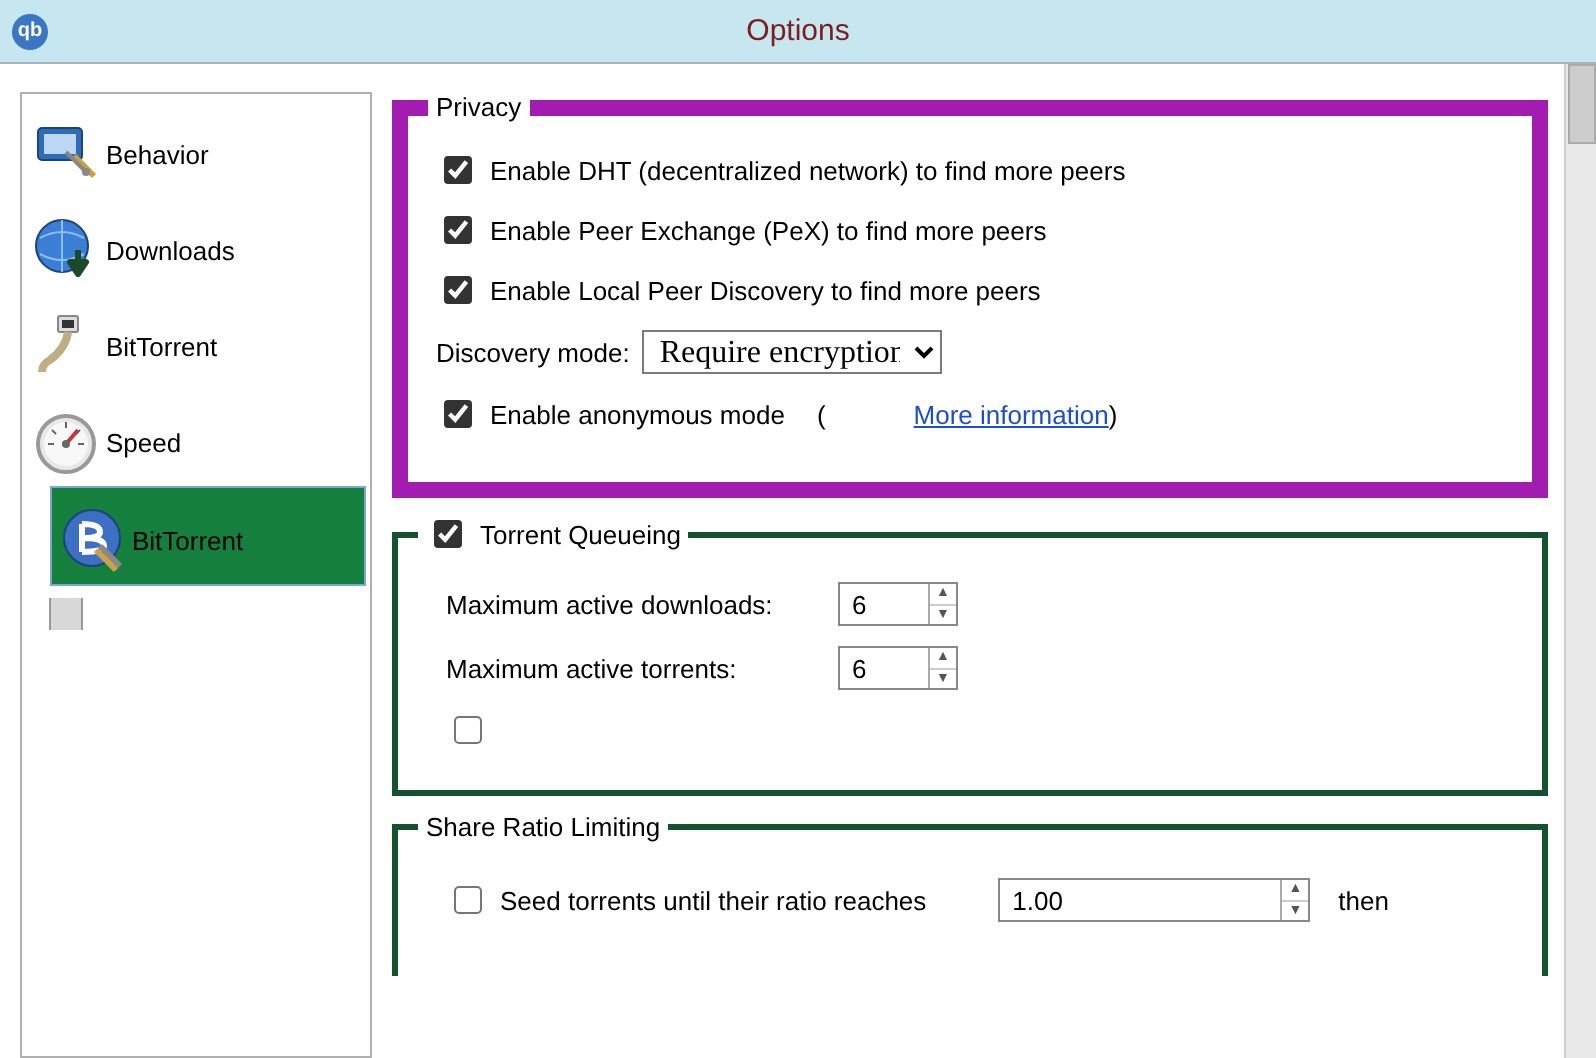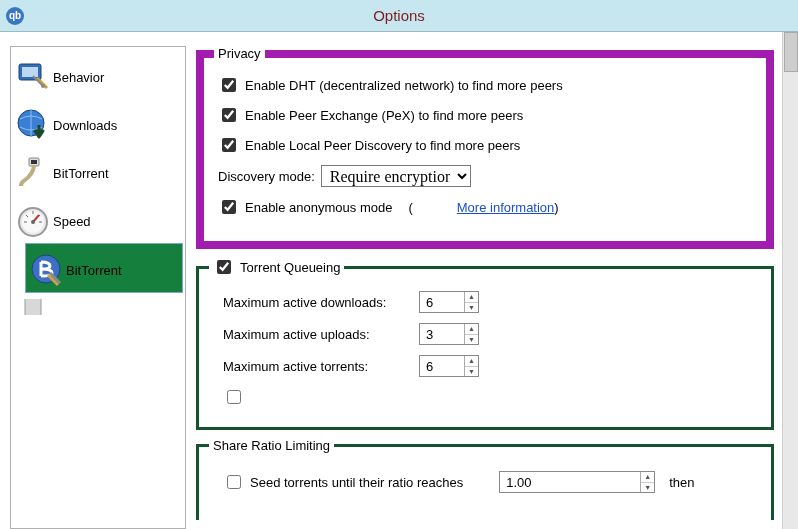--- a/index.html
+++ b/index.html
@@ -301,30 +301,20 @@
         <span class="queue-label">Maximum active downloads:</span>
         <span class="spin">
           <input value="6" style="">
           <span class="arrows">
               <div>▲</div>
               <div>▼</div>
             </span>
         </span>
       </div>
       <div class="row indent">
-        <span class="queue-label">Maximum active uploads:</span>
-        <span class="spin">
-          <input value="3" style="">
-          <span class="arrows">
-              <div>▲</div>
-              <div>▼</div>
-            </span>
-        </span>
-      </div>
-      <div class="row indent">
         <span class="queue-label">Maximum active torrents:</span>
         <span class="spin">
           <input value="6" style="">
           <span class="arrows">
               <div>▲</div>
               <div>▼</div>
             </span>
         </span>
       </div>
       <div class="row indent">

